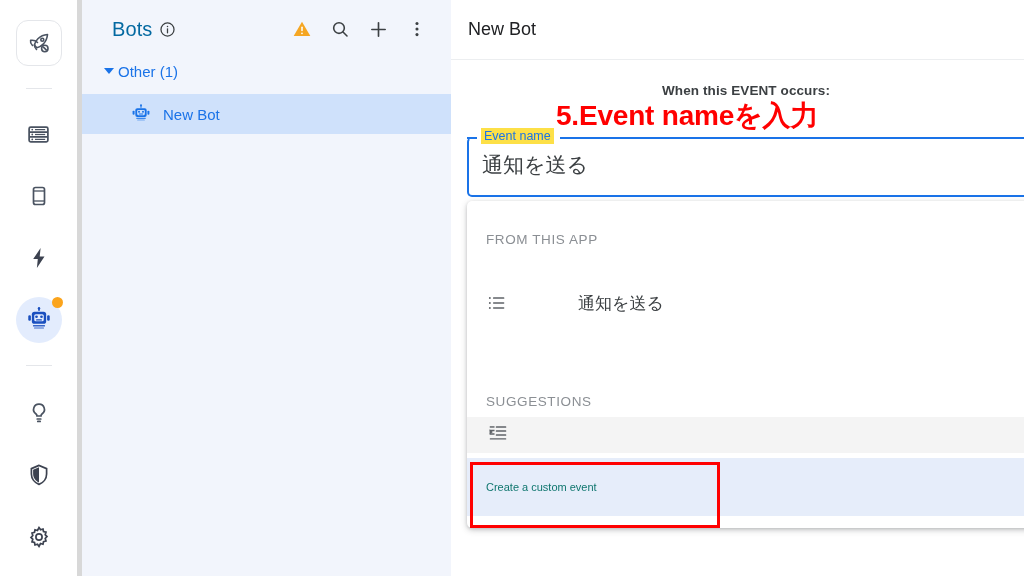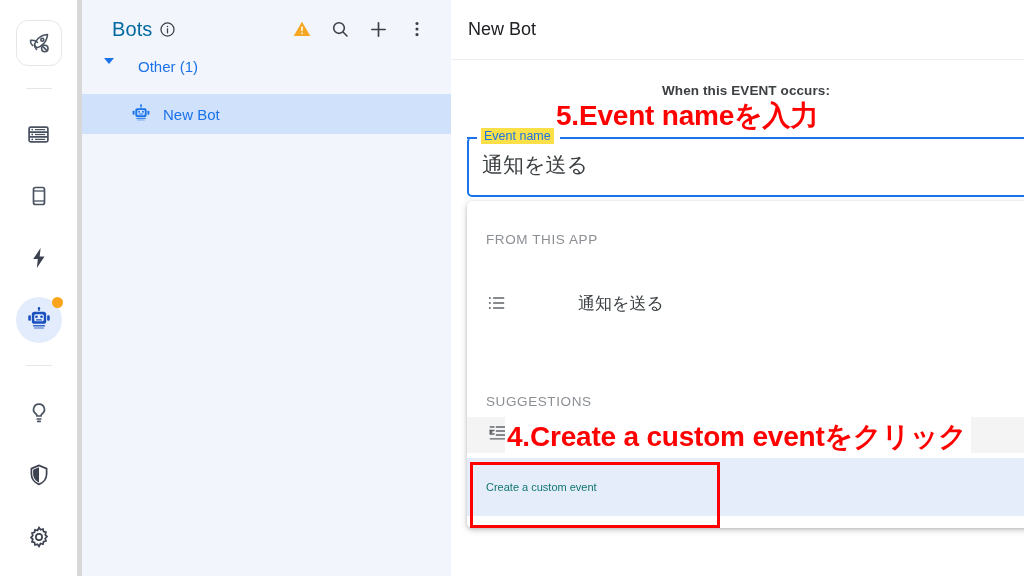--- a/index.html
+++ b/index.html
@@ -45,21 +45,21 @@
   .bots-title {
     font-size: 20px; color: #0369a1; font-weight: 400; letter-spacing: .1px;
   }
   .info-icon { margin-left: 7px; display: flex; align-items: center; color: #3c4043; }
   .bots-header-actions {
     margin-left: auto; display: flex; align-items: center; gap: 18px;
   }
   .hdr-ico { display: flex; align-items: center; justify-content: center; color: #3c4043; }
 
   .group-row {
-    display: flex; gap: 24px;
+    display: flex; align-items: center; gap: 4px;
     padding: 0 0 0 22px; height: 26px; color: #1a73e8; font-size: 15px;
   }
   .caret { width: 0; height: 0; border-left: 5.5px solid transparent;
            border-right: 5.5px solid transparent; border-top: 6.5px solid #1a73e8; }
   .bot-row {
     display: flex; align-items: center; gap: 12px;
     height: 40px; padding-left: 49px; background: #cfe1fb;
     color: #1a73e8; font-size: 15px; margin-top: 10px;
   }
   .bot-row .bot-ico { display: flex; align-items: center; color: #1a73e8; }
@@ -382,16 +382,15 @@
       </span>
       <span class="dd-text"></span>
     </div>
 
     <div class="item-create">
       <span class="dd-text">Create a custom event</span>
     </div>
   </div>
 
   <div class="anno anno-3">5.Event nameを入力</div>
-  <div class="anno anno-4">4.Create a custom eventをクリック</div>
   <div class="anno-box"></div>
 
 </div>
 
 </body></html>

